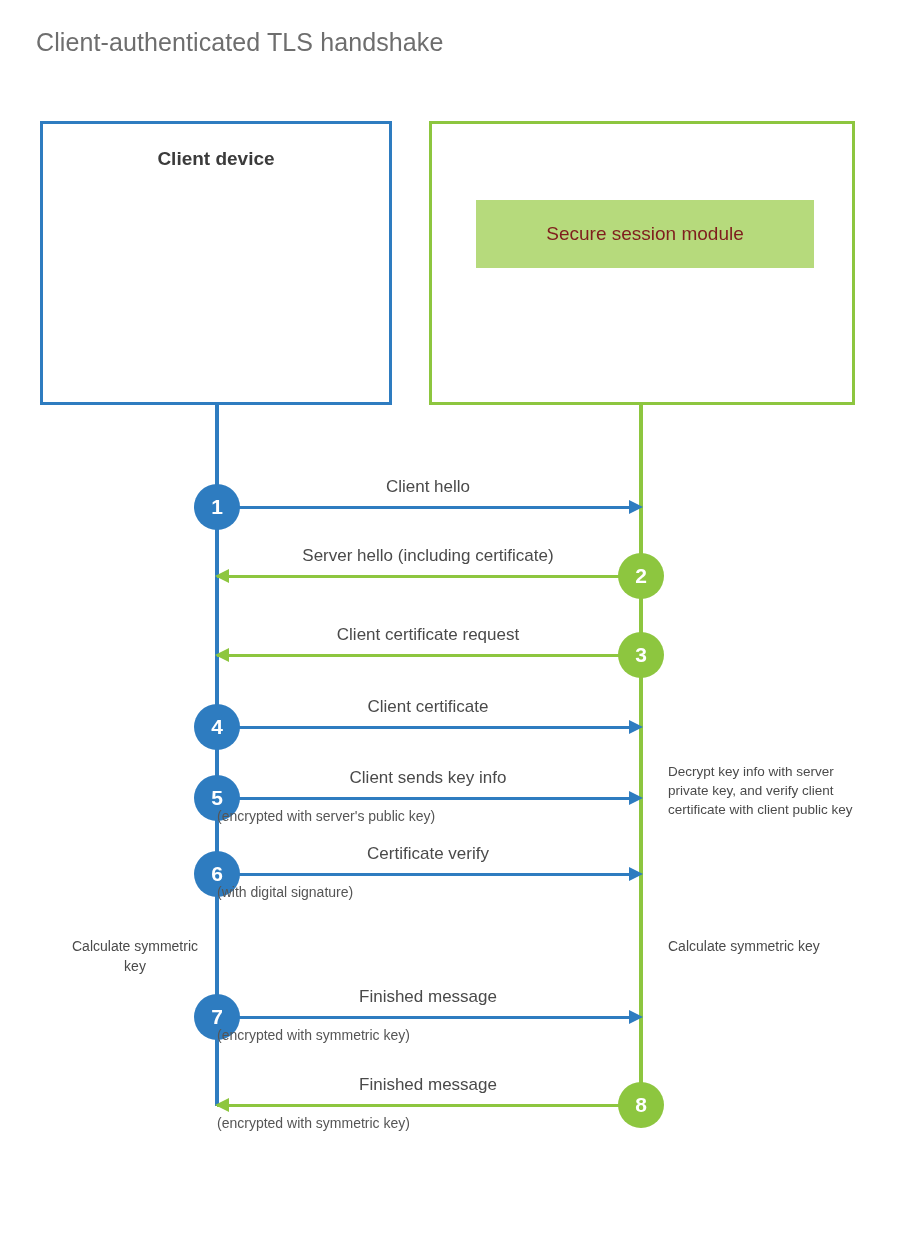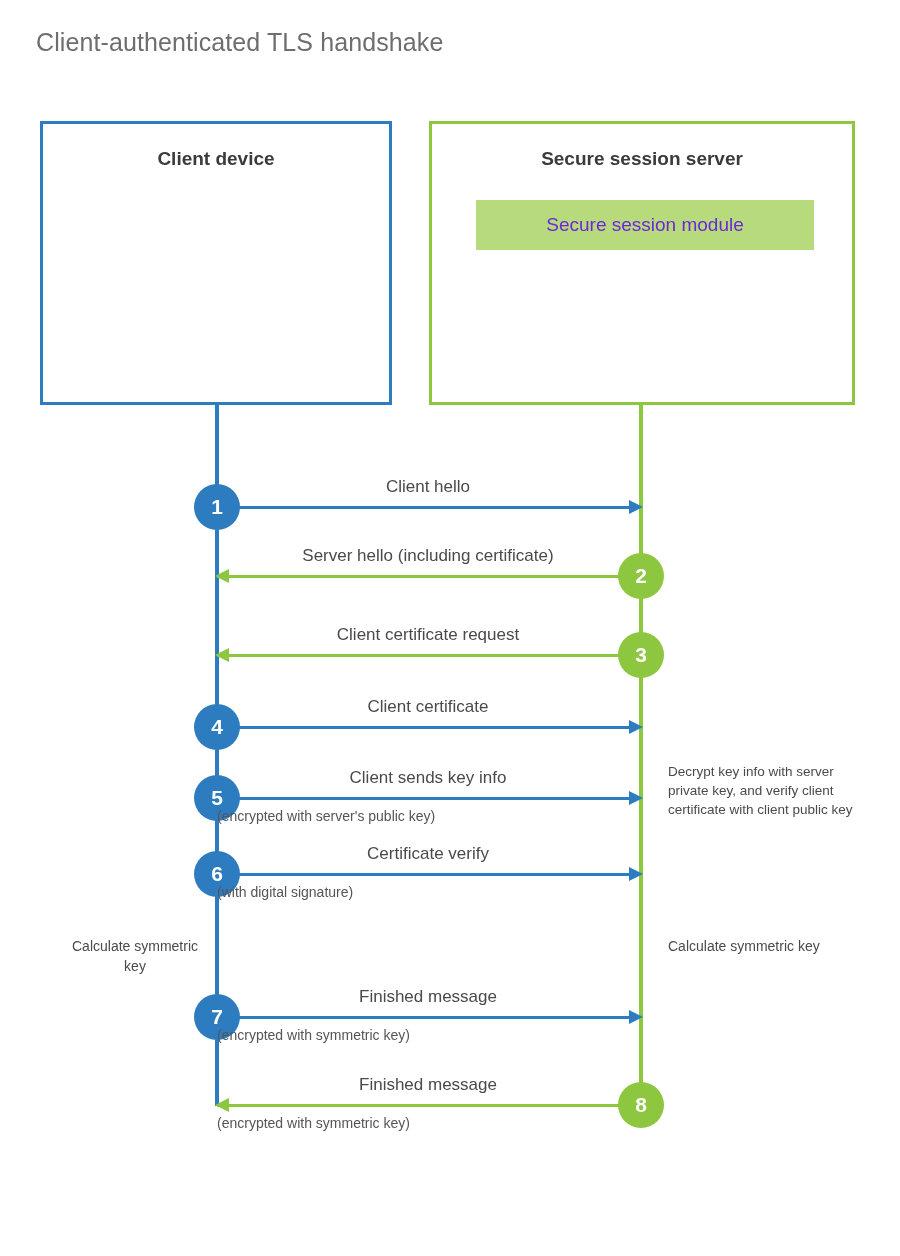--- a/index.html
+++ b/index.html
@@ -75,23 +75,23 @@
     text-align: center;
     line-height: 1.35;
     padding: 0 10px;
   }
 
   
   .server-bar {
     position: absolute;
     left: 44px;
     width: 338px;
-    height: 50px;
+    height: 68px;
     background: #b6da7c;
-    color: #6d28d9;
+    color: #7f1d1d;
     font-size: 19px;
     display: flex;
     align-items: center;
     justify-content: center;
     text-align: center;
   }
   #server-bar-0 { top: 76px; }
   #server-bar-1 { top: 139px; }
   #server-bar-2 { top: 200px; }
 
@@ -217,21 +217,20 @@
 </head>
 <body>
 
 <div id="diagram-title">Client-authenticated TLS handshake</div>
 
 <div class="entity-box" id="client-device-box">
   <div class="entity-title">Client device</div>
 </div>
 
 <div class="entity-box" id="server-box">
-  <div class="entity-title">Secure session server</div>
   <div class="server-bar" id="server-bar-0">Secure session module</div>
 </div>
 
 <div class="lifeline" id="client-lifeline"></div>
 <div class="lifeline" id="server-lifeline"></div>
 
 <div class="message-row" id="message-row-1" style="top:507px;">
   <div class="msg-label">Client hello</div>
   <div class="msg-line blue"></div>
   <div class="arrow-head right blue"></div>

